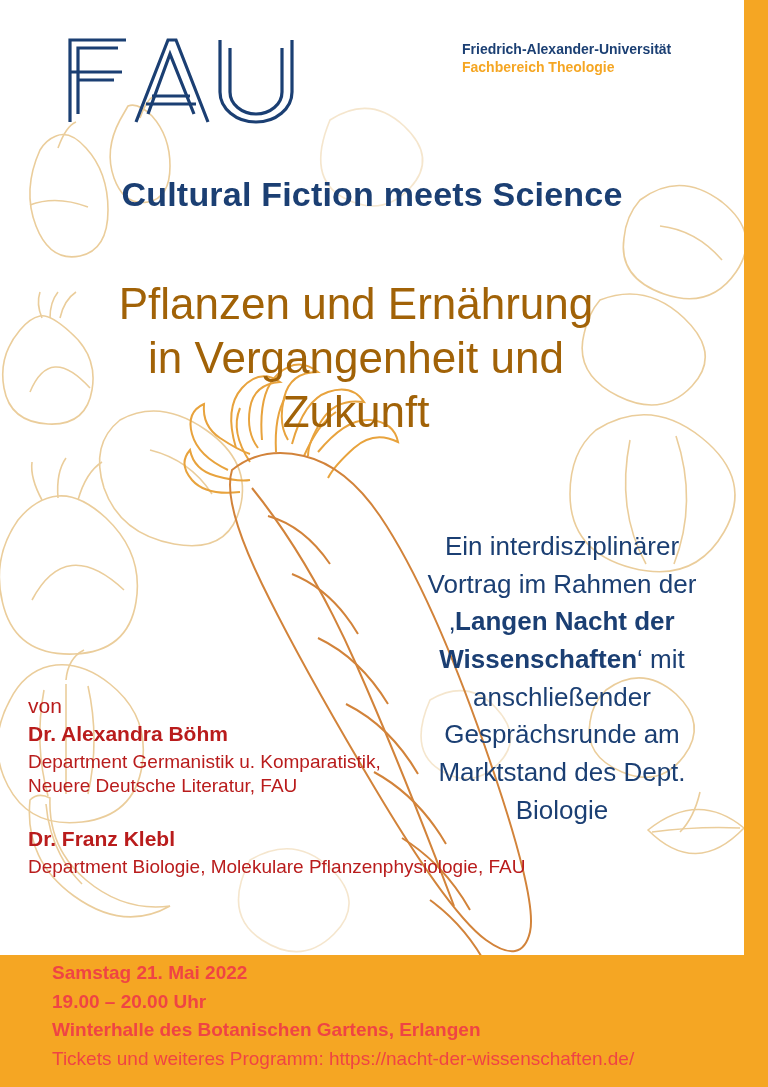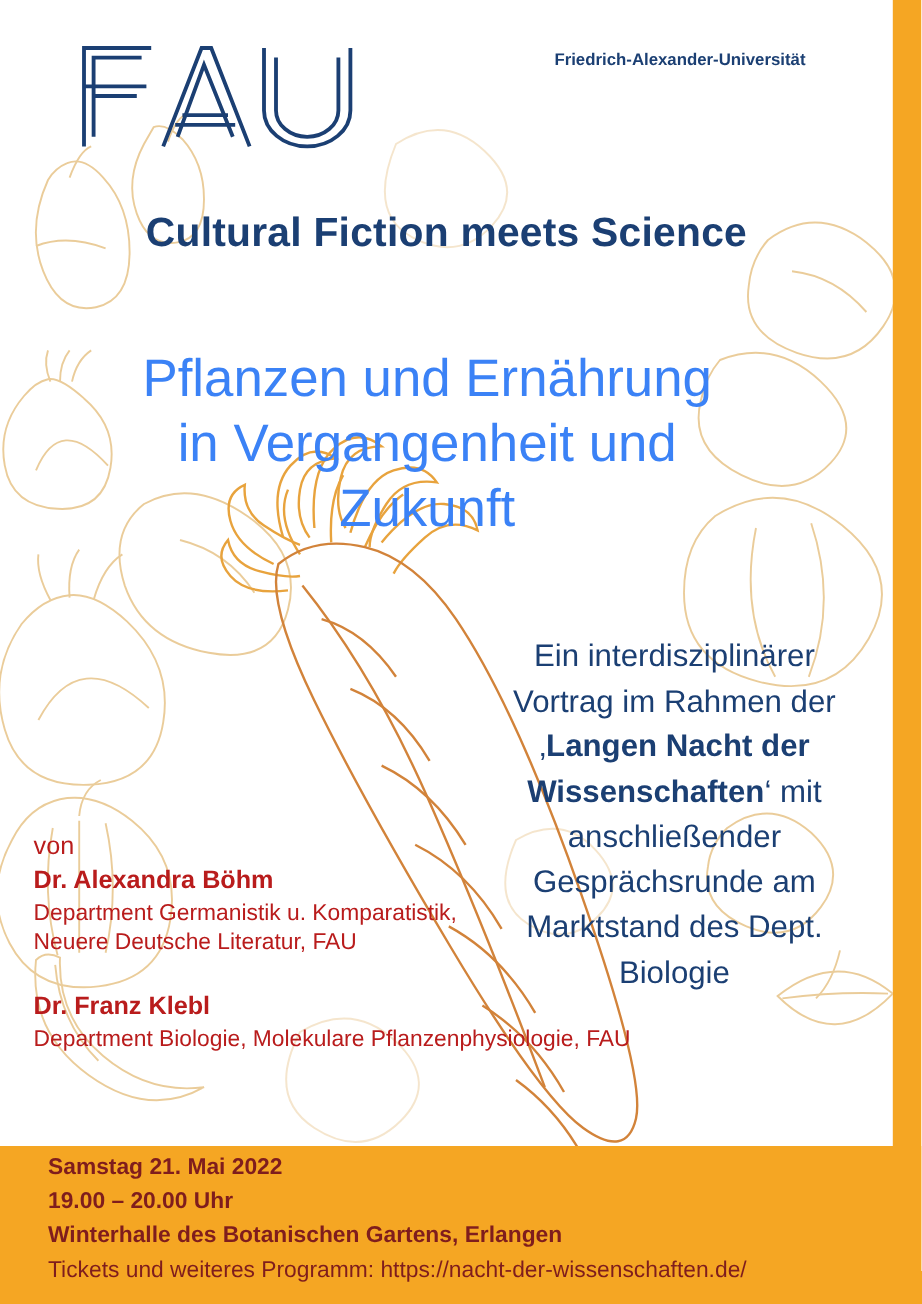--- a/index.html
+++ b/index.html
@@ -78,27 +78,27 @@
     text-align: center;
     font-size: 34px;
     font-weight: bold;
     color: #1b3f73;
     letter-spacing: 0.2px;
   }
 
   .maintitle {
     position: absolute;
     left: 0;
-    top: 289px;
+    top: 277px;
     width: 712px;
     text-align: center;
     font-size: 44px;
     line-height: 1.23;
     font-weight: normal;
-    color: #3b82f6;
+    color: #a16207;
   }
 
   .blurb {
     position: absolute;
     left: 400px;
     top: 528px;
     width: 324px;
     text-align: center;
     font-size: 26px;
     line-height: 1.45;
@@ -123,24 +123,24 @@
     line-height: 1.45;
   }
   .speakers .affil {
     font-size: 19px;
     line-height: 1.28;
   }
   .speaker-block { margin-bottom: 26px; }
 
   .footer {
     position: absolute;
-    left: 40px;
+    left: 52px;
     bottom: 14px;
     width: 700px;
-    color: #7f1d1d;
+    color: #ef4444;
     margin-top: 12px;
   }
   .footer .line {
     font-size: 19px;
     line-height: 1.5;
   }
   .footer .b { font-weight: bold; }
 </style>
 </head>
 <body>
@@ -235,20 +235,21 @@
         <path d="M88 60 L126 60 M82 68 L132 68"></path>
 
         <path d="M156 4 L156 56 a36 30 0 0 0 72 0 L228 4"></path>
         <path d="M166 12 L166 56 a26 22 0 0 0 52 0 L218 12"></path>
       </g>
     </svg>
   </div>
 
   <div class="fau-sub">
     <div>Friedrich-Alexander-Universität</div>
+    <div class="faculty">Fachbereich Theologie</div>
   </div>
 
   <div class="headline">Cultural Fiction meets Science</div>
 
   <div class="maintitle">
     <div>Pflanzen und Ernährung</div>
     <div>in Vergangenheit und</div>
     <div>Zukunft</div>
   </div>
 

